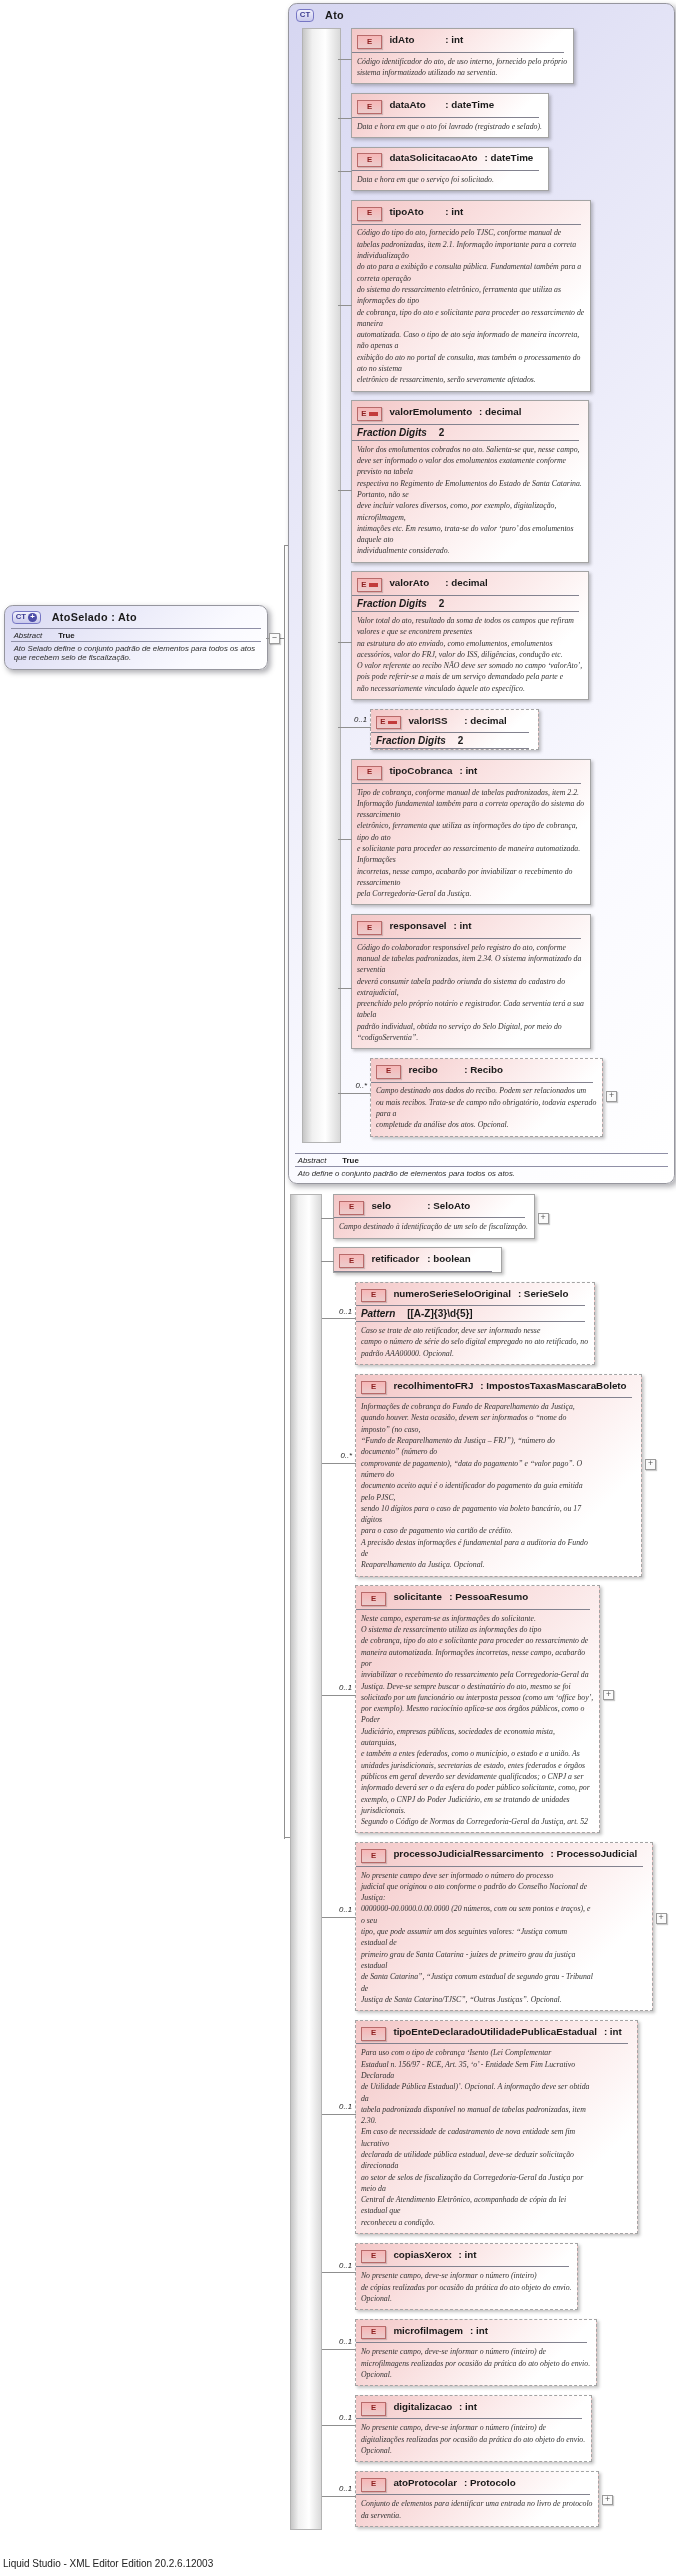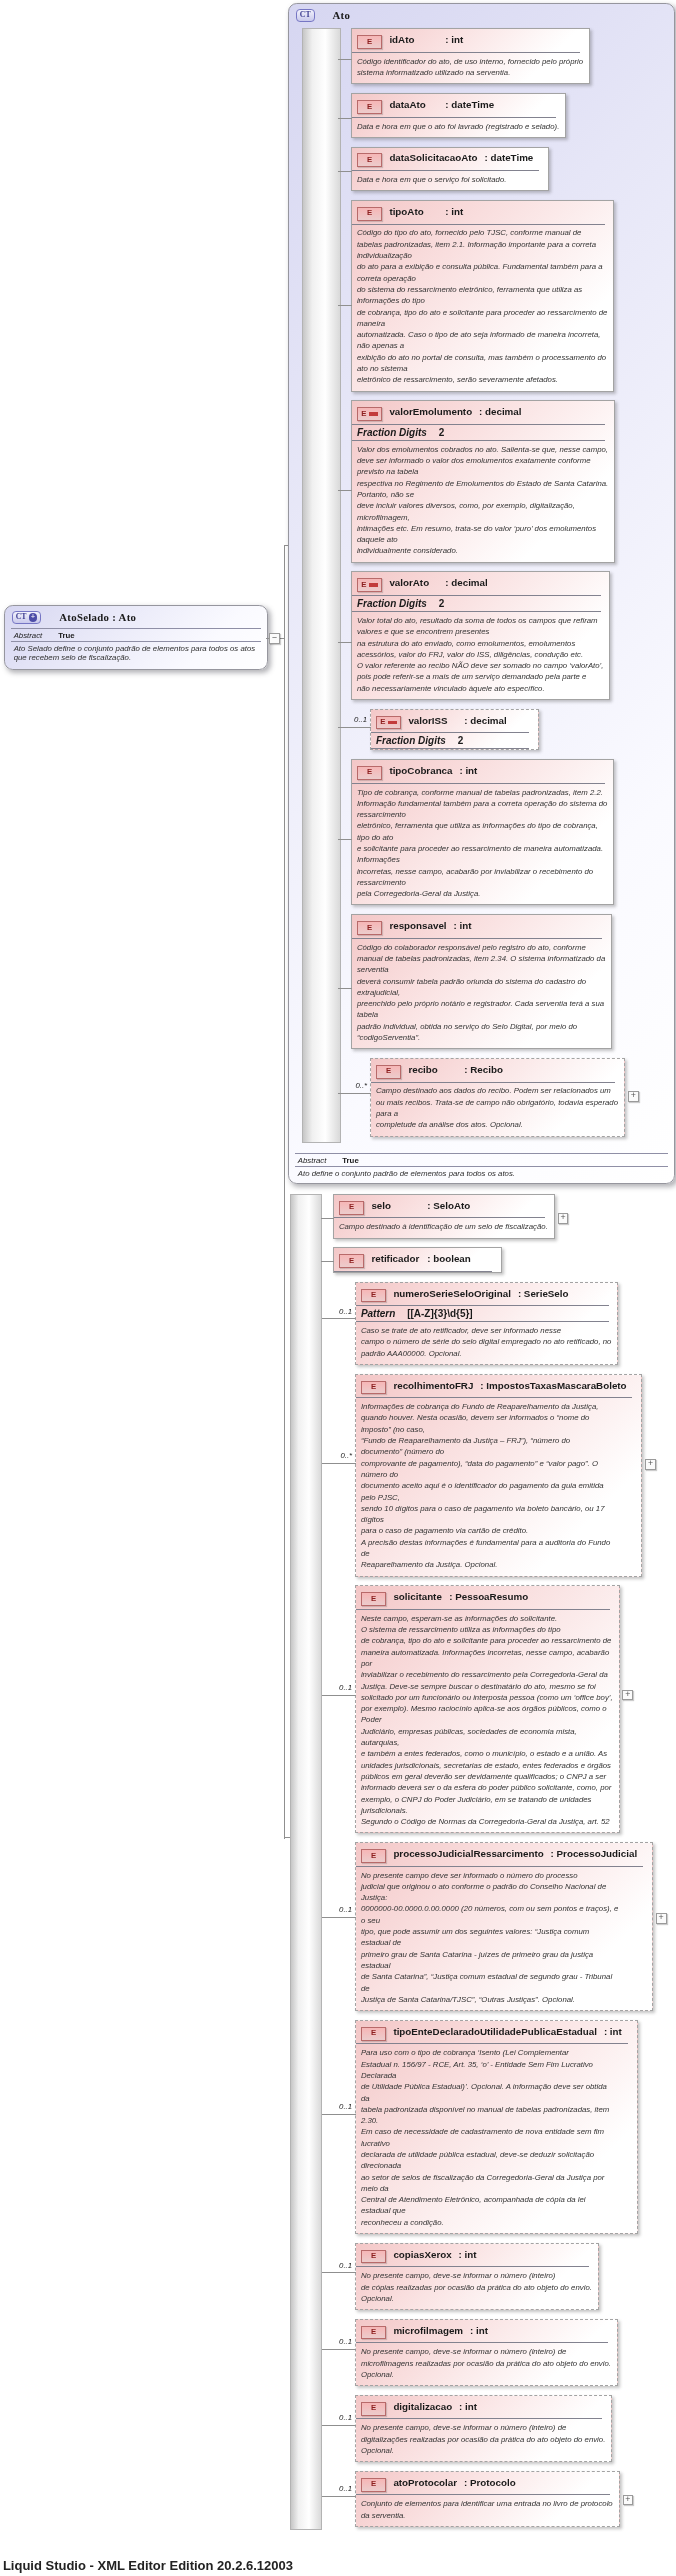--- a/index.html
+++ b/index.html
@@ -2,21 +2,21 @@
 <html><head>
 <meta charset="utf-8">
 <style>
   html,body{margin:0;padding:0;background:#fff;}
   #canvas{position:relative;width:677px;height:2576px;background:#fff;overflow:hidden;
     font-family:"Liberation Sans",sans-serif;color:#1a1a1a;}
   
   .ct-box{border:1px solid #96969e;border-radius:8.8px;
     background:linear-gradient(135deg,#d6d6f1 0%,#e6e6f7 30%,#fafaff 75%,#ffffff 100%);
     box-shadow:2.9px 2.9px 4.9px rgba(90,90,100,.45);}
-  .ct-header{padding:4.9px 7.8px 3.9px 6.9px;display:flex;align-items:center;gap:18px;font-family:Liberation Serif, serif;}
+  .ct-header{padding:4.9px 7.8px 3.9px 6.9px;display:flex;align-items:center;gap:11px;}
   .ct-title{font-weight:bold;font-size:10.8px;letter-spacing:0.3px;}
   .ct-badge{display:inline-flex;align-items:center;border:1px solid #7676c4;border-radius:3.9px;
     background:linear-gradient(180deg,#f2f2fc,#c9c9ec);color:#3c3c90;font-weight:bold;
     font-size:7.8px;padding:1px 2.9px;line-height:8.8px;position:relative;}
   .badge-plus{display:inline-block;width:8.8px;height:8.8px;border-radius:50%;background:#4d4da8;
     color:#fff;font-size:7.8px;line-height:8.8px;text-align:center;margin-left:2px;font-weight:bold;}
   .meta-row{margin:0 5.9px;border-top:1px solid #8f8fa6;padding:2px 2.9px 1px;font-size:7.8px;}
   .meta-label{font-style:italic;}
   .meta-value{font-weight:bold;margin-left:13.7px;}
   .meta-desc{margin:0 5.9px;border-top:1px solid #8f8fa6;padding:2px 2.9px 4.9px;
@@ -51,42 +51,42 @@
     background:linear-gradient(180deg,#f6b6b6,#eccccc);color:#8c1f1f;
     font-size:7.8px;font-weight:bold;line-height:10.8px;padding:0 2px;box-shadow:1px 1px 1px rgba(0,0,0,.15);}
   .e-bar{display:inline-block;width:8.8px;height:3.9px;background:#c23b3b;margin-left:2.9px;}
   .e-name{display:inline-block;min-width:49px;white-space:nowrap;}
   .e-type::before{content:": ";}
   .e-type{white-space:nowrap;}
   .facet-row{margin-right:8.8px;border-bottom:1px solid #82828f;padding:2px 5.9px 2px 4.9px;font-size:10px;}
   .facet-label{font-weight:bold;font-style:italic;}
   .facet-value{font-weight:bold;margin-left:11.8px;}
   .elem-desc{padding:2.9px 5.9px 4.9px 4.9px;font-size:7.8px;font-style:italic;color:#333;
-    line-height:11.3px;white-space:pre-line;}
+    line-height:11.3px;white-space:pre-line;font-family:Liberation Serif, serif;}
   .card-label{position:absolute;right:100%;margin-right:3.9px;top:calc(44% - 11.8px);
     font-size:7.8px;font-style:italic;color:#222;white-space:nowrap;padding-left:28px;}
   .expander,.collapser{position:absolute;width:8.8px;height:8.8px;border:1px solid #9a9a9a;
     background:#fbfbfb;color:#555;font-size:8.8px;line-height:7.8px;text-align:center;
     box-shadow:1px 1px 1px rgba(0,0,0,.2);font-style:normal;}
   .expander{left:100%;margin-left:3.9px;top:42%;}
   
   #atoselado{position:absolute;left:3.9px;top:605px;width:262px;padding-bottom:2.9px;}
   
   .hline,.vline{position:absolute;background:#8f8f8f;}
   .hline{height:1px;} .vline{width:1px;}
   #stub-selado{left:266px;top:638px;width:18.6px;}
   #collapse-box{left:269px;top:633px;}
   #vline-main{left:284px;top:545px;height:1294px;}
   #hstub-top{left:285px;top:545px;width:25.5px;}
   #hstub-bottom{left:285px;top:1837px;width:8.8px;}
   .seq-icon{position:absolute;}
   #seq1{left:307px;top:536px;}
   #seq2{left:290px;top:1829px;}
   
-  #app-footer{position:absolute;left:2.9px;top:2558px;font-size:13px;color:#222;font-weight:bold;}
+  #app-footer{position:absolute;left:2.9px;top:2558px;font-size:10px;color:#222;}
 </style>
 </head>
 <body>
 
 <div id="canvas">
 
   <div id="atoselado" class="ct-box">
     <div class="ct-header">
       <span class="ct-badge">
           <span>CT</span>

